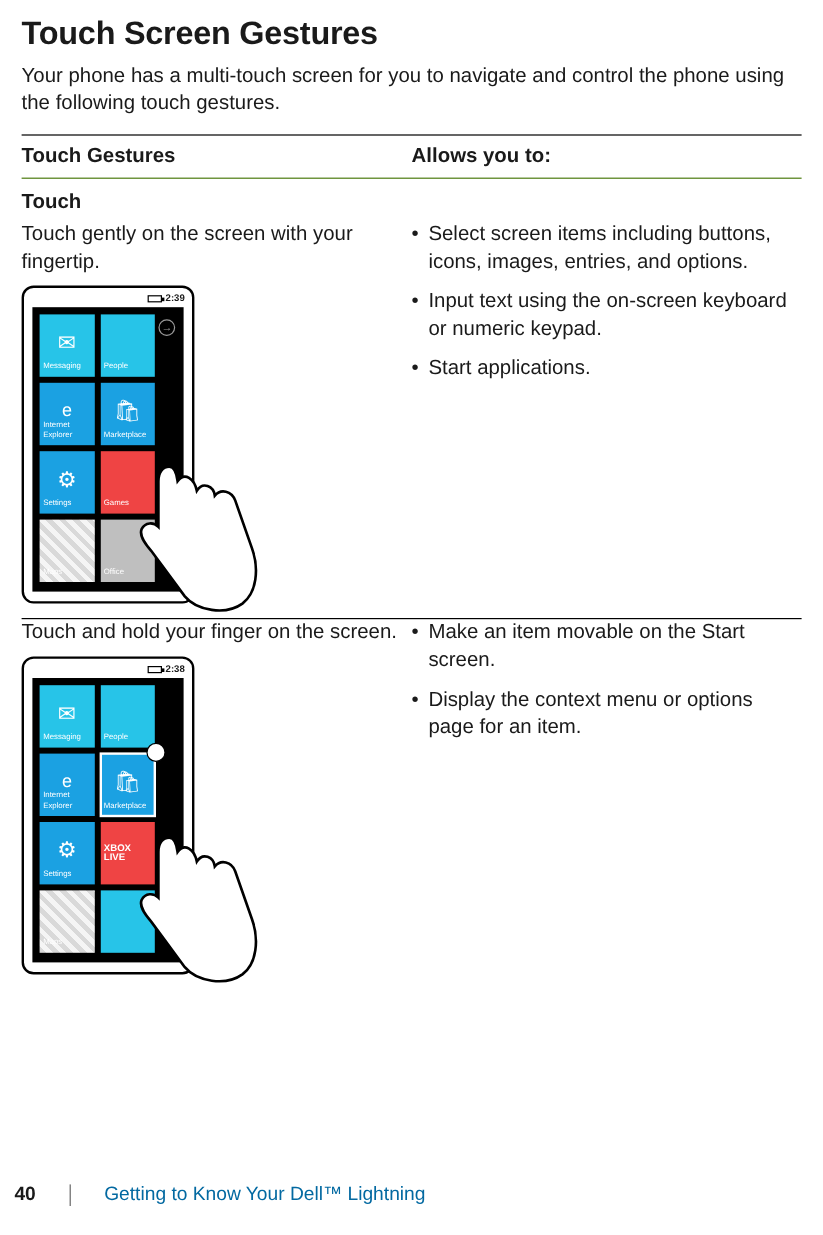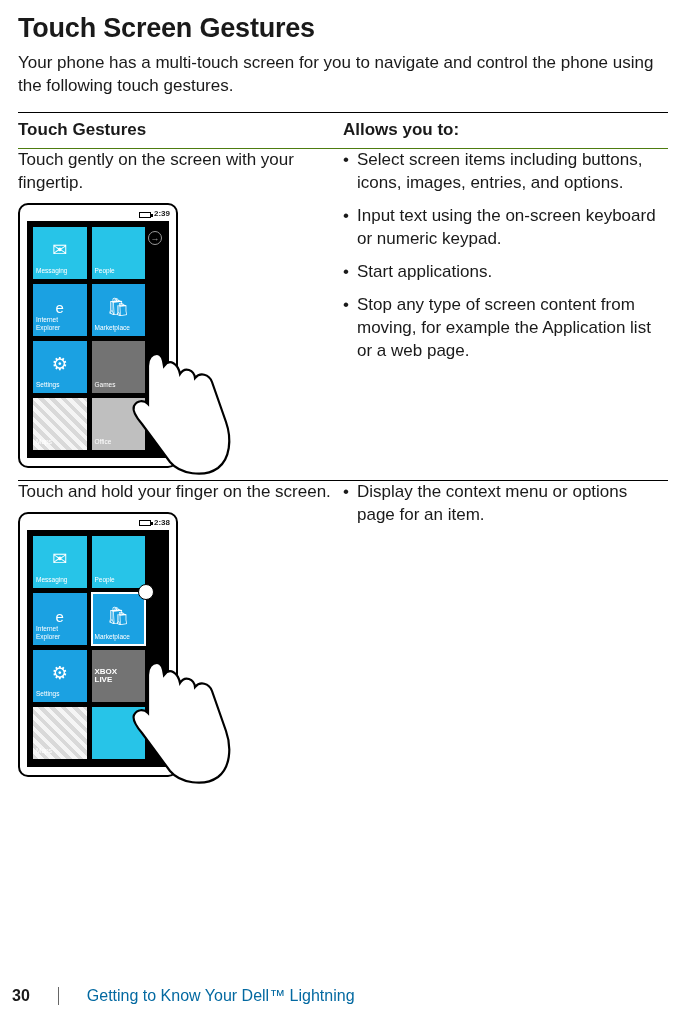--- a/index.html
+++ b/index.html
@@ -44,41 +44,41 @@
       display: flex;
       align-items: center;
       gap: 28px;
     }
     .footer .pg { font-weight: 700; }
     .footer .sep { border-left: 1px solid #666; height: 18px; }
     .footer .chap { color: #0369a1; }
     
     .phone-wrap { margin-top: 8px; }
     .phone {
-      width: 160px;
+      width: 144px;
       height: 265px;
       border: 2px solid #000;
       border-radius: 10px;
       position: relative;
       background: #fff;
     }
     .statusbar {
       position: absolute; top: 4px; right: 6px;
       font-size: 8px; font-weight: bold; display: flex; gap: 3px; align-items: center;
     }
     .statusbar .batt { width: 12px; height: 6px; border: 1px solid #000; position: relative; }
     .statusbar .batt::after { content:""; position:absolute; right:-3px; top:1px; width:2px; height:3px; background:#000; }
     .screen {
       position: absolute; top: 16px; left: 7px; right: 7px; bottom: 8px;
       background: #000;
     }
     .tiles { position: absolute; top: 6px; left: 6px; right: 24px; bottom: 6px; display: grid; grid-template-columns: 1fr 1fr; grid-auto-rows: 52px; gap: 5px; }
     .tile { background: #1ba1e2; color: #fff; font-size: 6.5px; display: flex; flex-direction: column; justify-content: flex-end; padding: 3px; position: relative; }
     .tile.cyan { background: #27c4e8; }
-    .tile.green { background: #737373; color: #fff; }
+    .tile.green { background: #ef4444; color: #fff; }
     .tile.grey { background: #bfbfbf; }
     .tile.map { background: repeating-linear-gradient(45deg,#d9d9d9,#d9d9d9 4px,#f5f5f5 4px,#f5f5f5 8px); }
     .tile .ico { position:absolute; top:50%; left:50%; transform:translate(-50%,-60%); font-size:18px; }
     .arrowcircle { position:absolute; top:10px; right:7px; width:14px; height:14px; border:1.5px solid #9a9a9a; border-radius:50%; display:flex; align-items:center; justify-content:center; color:#9a9a9a; font-size:9px; }
     .hand {
       position: absolute;
       right: -56px; bottom: -18px;
       width: 120px; height: 140px;
       pointer-events: none;
     }
@@ -91,20 +91,21 @@
 <h1>Touch Screen Gestures</h1>
 <p class="intro">Your phone has a multi-touch screen for you to navigate and control the phone using the following touch gestures.</p>
 
 <div class="rule-top"></div>
 <div class="hdr">
   <div class="colL">Touch Gestures</div>
   <div class="colR">Allows you to:</div>
 </div>
 
 <div>
+  <div class="section-title">Touch</div>
   <div class="row">
     <div class="colL">
       <div>Touch gently on the screen with your fingertip.</div>
       <div class="phone-wrap">
         <div class="phone">
           <div class="statusbar">
             <div class="batt"></div>
             <span>2:39</span>
           </div>
           <div class="screen">
@@ -144,21 +145,20 @@
             <path d="M 45 10 C 40 10 36 14 36 22 L 36 60 C 32 56 25 56 22 62 C 20 67 24 73 30 80 L 58 118 C 68 130 92 134 106 124 C 118 115 120 95 114 78 L 100 38 C 97 30 88 28 83 34 C 82 26 73 22 68 30 C 66 20 58 14 52 22 C 51 14 49 10 45 10 Z" fill="#ffffff" stroke="#000" stroke-width="2.2"></path>
           </svg>
         </div>
       </div>
     </div>
     <div class="colR">
       <ul class="bullets">
         <li>Select screen items including buttons, icons, images, entries, and options.</li>
         <li>Input text using the on-screen keyboard or numeric keypad.</li>
         <li>Start applications.</li>
-        <li>Stop any type of screen content from moving, for example the Application list or a web page.</li>
       </ul>
     </div>
   </div>
   <div class="thin-rule"></div>
 </div>
 
 <div>
   <div class="row">
     <div class="colL">
       <div>Touch and hold your finger on the screen.</div>
@@ -199,23 +199,24 @@
             </div>
           </div>
           <svg class="hand" viewBox="0 0 120 140">
             <path d="M 45 10 C 40 10 36 14 36 22 L 36 60 C 32 56 25 56 22 62 C 20 67 24 73 30 80 L 58 118 C 68 130 92 134 106 124 C 118 115 120 95 114 78 L 100 38 C 97 30 88 28 83 34 C 82 26 73 22 68 30 C 66 20 58 14 52 22 C 51 14 49 10 45 10 Z" fill="#ffffff" stroke="#000" stroke-width="2.2"></path>
           </svg>
         </div>
       </div>
     </div>
     <div class="colR">
       <ul class="bullets">
+        <li>Make an item movable on the Start screen.</li>
         <li>Display the context menu or options page for an item.</li>
       </ul>
     </div>
   </div>
 </div>
 
 <div class="footer">
-  <span class="pg">30</span>
+  <span class="pg">40</span>
   <span class="sep"></span>
   <span class="chap">Getting to Know Your Dell™ Lightning</span>
 </div>
 
 </body></html>

